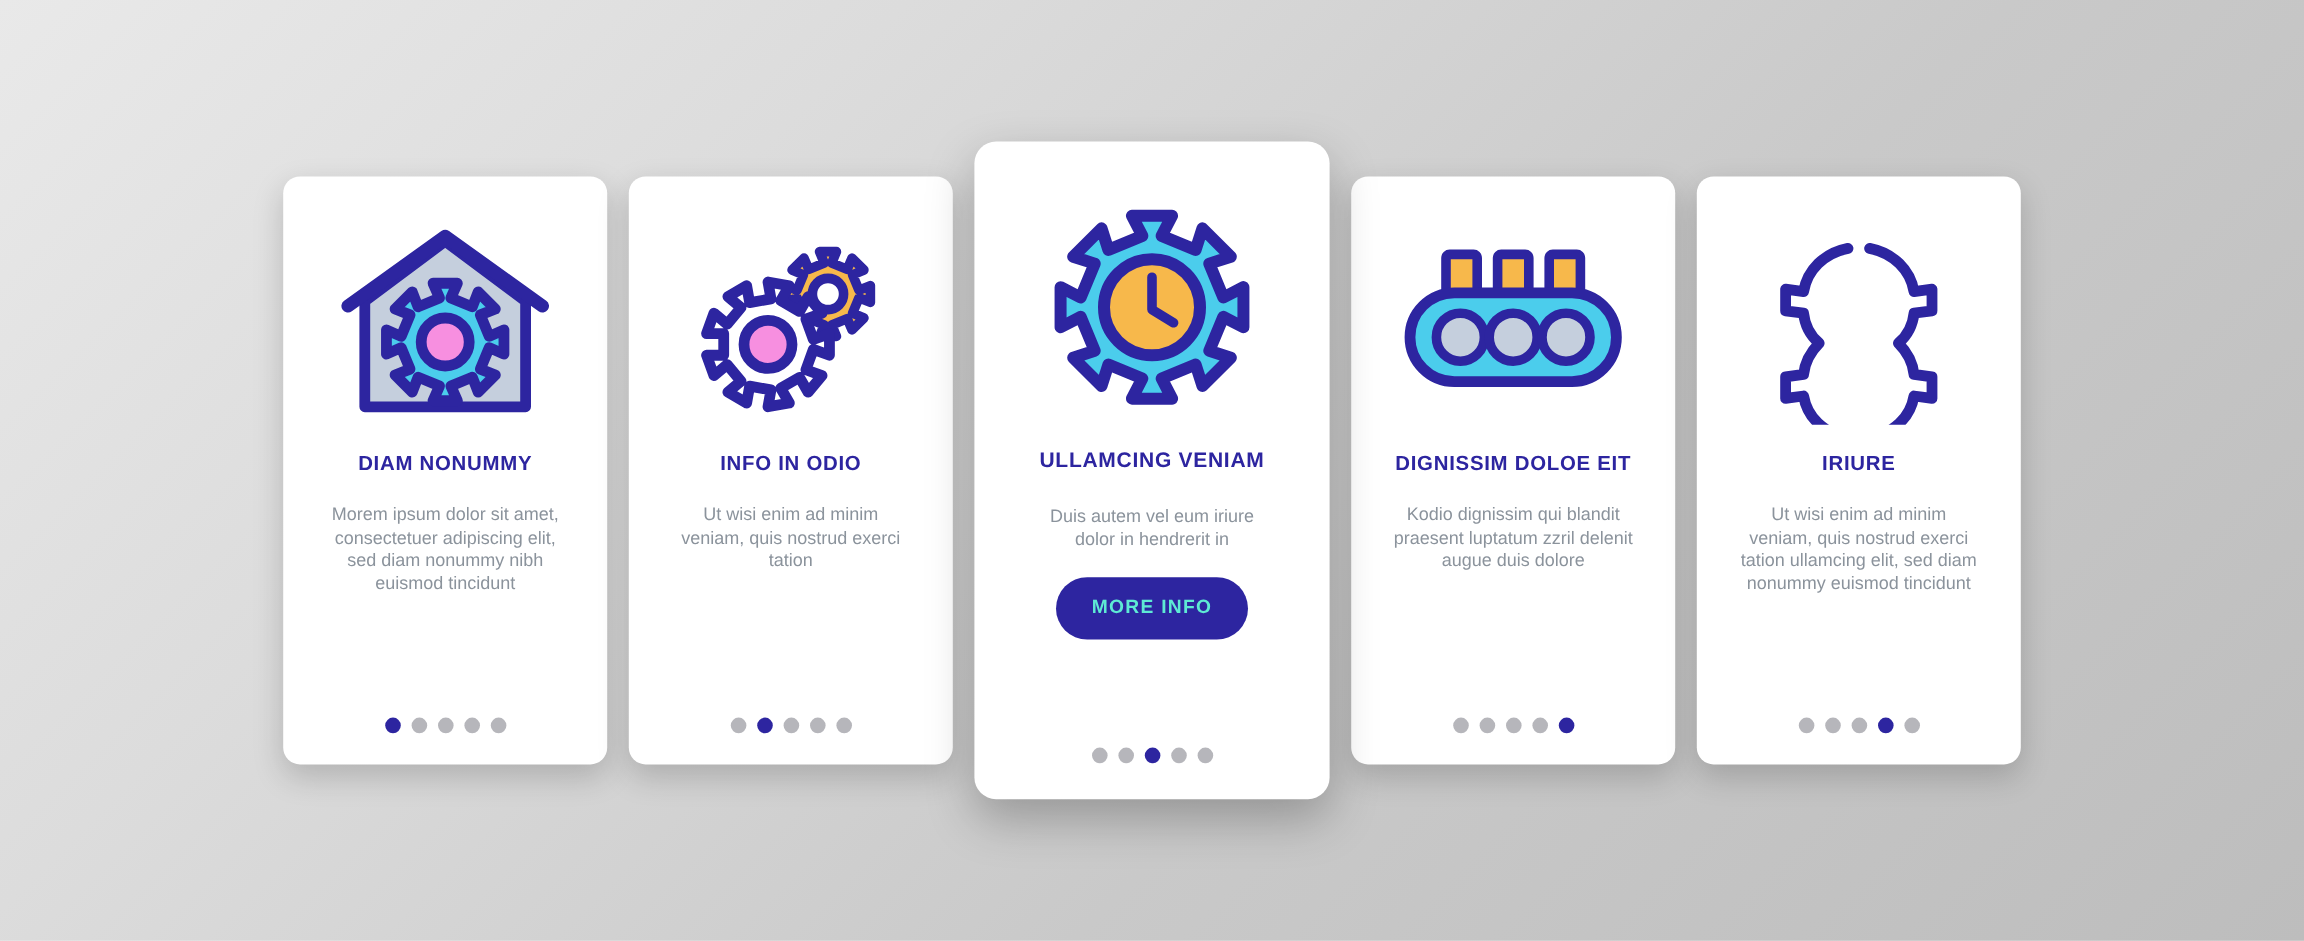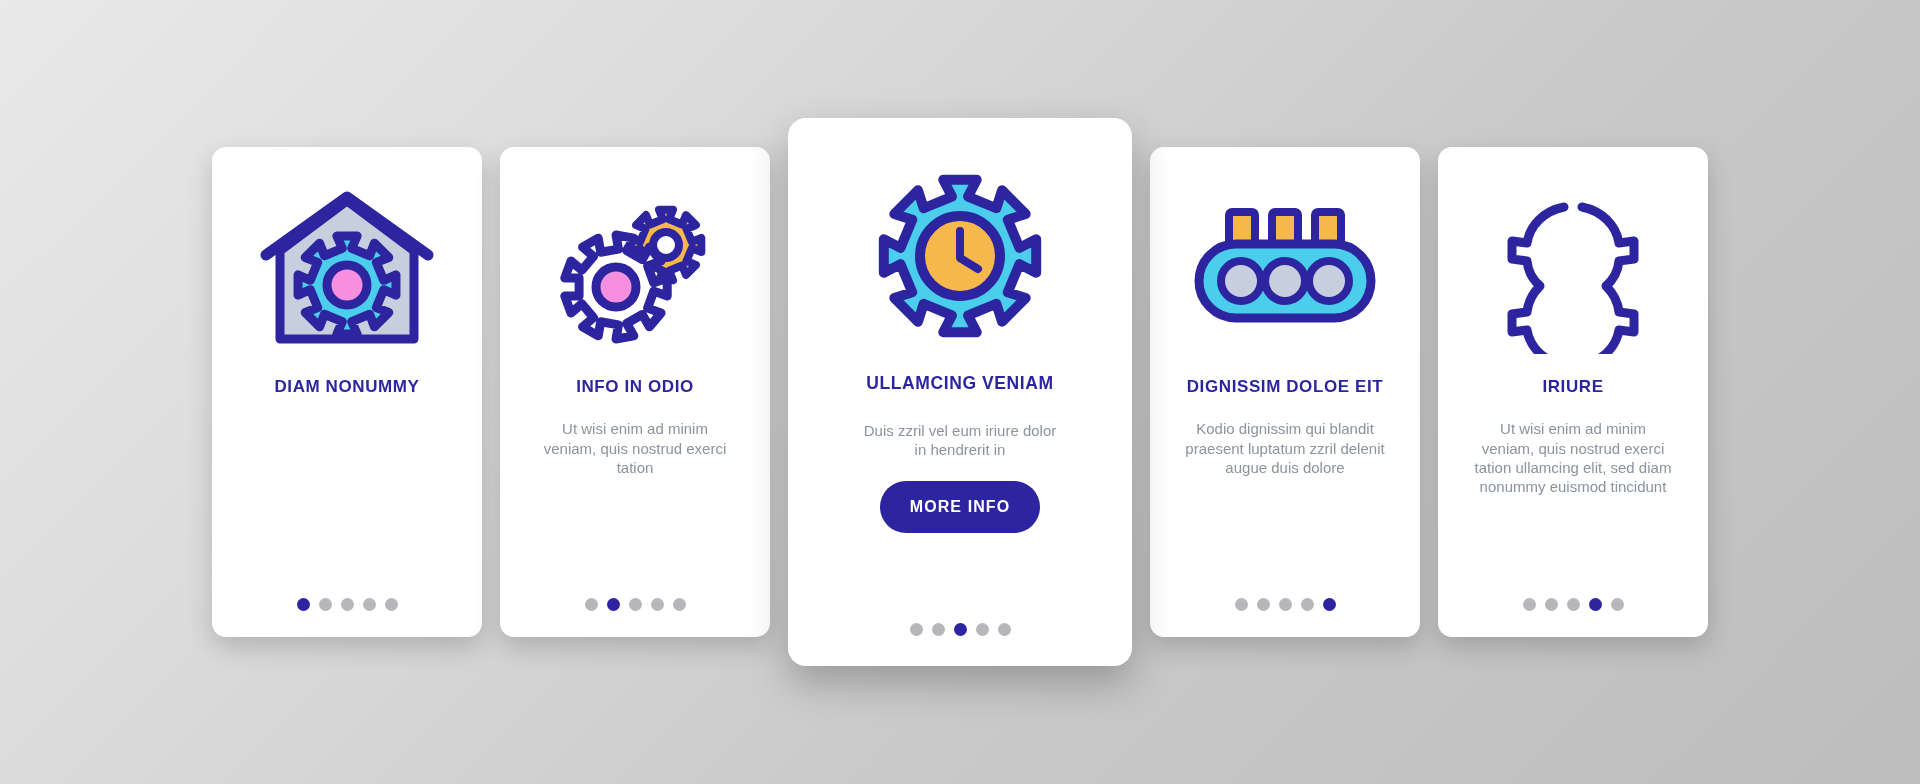--- a/index.html
+++ b/index.html
@@ -26,21 +26,21 @@
     background: #ffffff;
     border-radius: 14px;
     box-shadow: 0 10px 26px rgba(0,0,0,0.18);
     display: flex;
     flex-direction: column;
     align-items: center;
     position: relative;
     flex: 0 0 auto;
   }
   .card.featured {
-    width: 344px;
+    width: 296px;
     height: 548px;
     border-radius: 18px;
     box-shadow: 0 16px 40px rgba(0,0,0,0.26);
     z-index: 5;
   }
   .icon-wrap {
     height: 230px;
     width: 100%;
     display: flex;
     align-items: center;
@@ -66,21 +66,21 @@
     color: #8b939c;
     text-align: center;
     padding: 0 22px;
     max-width: 245px;
   }
   .card.featured .card-body { margin-top: 27px; }
   .spacer { flex: 1 1 auto; }
   .more-info {
     margin-top: 22px;
     background: #2d25a0;
-    color: #ffffff;
+    color: #5eead4;
     font-size: 16px;
     font-weight: bold;
     letter-spacing: 1.1px;
     border: none;
     border-radius: 26px;
     padding: 17px 30px;
     cursor: pointer;
     font-family: "Liberation Sans", sans-serif;
   }
   .dots {
@@ -105,20 +105,21 @@
     <div class="card">
       <div class="icon-wrap">
     <svg width="190" height="165" viewBox="0 0 190 165">
       <path d="M28 62 L95 12 L162 62 L162 150 L28 150 Z" fill="#c5cfdd" stroke="#2d25a0" stroke-width="9" stroke-linejoin="round"></path>
       <path d="M14 66 L95 8 L176 66" fill="none" stroke="#2d25a0" stroke-width="11" stroke-linecap="round" stroke-linejoin="round"></path>
       <path d="M131.70,91.29 L143.96,85.86 L143.96,106.14 L131.70,100.71 L124.28,118.62 L136.79,123.45 L122.45,137.79 L117.62,125.28 L99.71,132.70 L105.14,144.96 L84.86,144.96 L90.29,132.70 L72.38,125.28 L67.55,137.79 L53.21,123.45 L65.72,118.62 L58.30,100.71 L46.04,106.14 L46.04,85.86 L58.30,91.29 L65.72,73.38 L53.21,68.55 L67.55,54.21 L72.38,66.72 L90.29,59.30 L84.86,47.04 L105.14,47.04 L99.71,59.30 L117.62,66.72 L122.45,54.21 L136.79,68.55 L124.28,73.38 Z" fill="#4bcdec" stroke="#2d25a0" stroke-width="9" stroke-linejoin="round"></path>
       <circle cx="95" cy="96" r="20" fill="#f78fe0" stroke="#2d25a0" stroke-width="9"></circle>
     </svg>
       </div>
       <div class="card-title">DIAM NONUMMY</div>
+      <div class="card-body">Morem ipsum dolor sit amet, consectetuer adipiscing elit, sed diam nonummy nibh euismod tincidunt</div>
       <div class="spacer"></div>
       <div class="dots">
         <span class="dot active"></span>
         <span class="dot"></span>
         <span class="dot"></span>
         <span class="dot"></span>
         <span class="dot"></span>
       </div>
     </div>
     <div class="card">
@@ -143,21 +144,21 @@
     </div>
     <div class="card featured">
       <div class="icon-wrap">
     <svg width="190" height="175" viewBox="0 0 190 175">
       <path d="M154.45,78.93 L171.19,70.28 L171.19,103.72 L154.45,95.07 L142.75,123.33 L160.69,129.05 L137.05,152.69 L131.33,134.75 L103.07,146.45 L111.72,163.19 L78.28,163.19 L86.93,146.45 L58.67,134.75 L52.95,152.69 L29.31,129.05 L47.25,123.33 L35.55,95.07 L18.81,103.72 L18.81,70.28 L35.55,78.93 L47.25,50.67 L29.31,44.95 L52.95,21.31 L58.67,39.25 L86.93,27.55 L78.28,10.81 L111.72,10.81 L103.07,27.55 L131.33,39.25 L137.05,21.31 L160.69,44.95 L142.75,50.67 Z" fill="#4bcdec" stroke="#2d25a0" stroke-width="10" stroke-linejoin="round"></path>
       <circle cx="95" cy="87" r="40" fill="#f7b84b" stroke="#2d25a0" stroke-width="10"></circle>
       <path d="M95 62 L95 89 L113 100" fill="none" stroke="#2d25a0" stroke-width="8" stroke-linecap="round" stroke-linejoin="round"></path>
     </svg>
       </div>
       <div class="card-title">ULLAMCING VENIAM</div>
-      <div class="card-body">Duis zzril vel eum iriure dolor in hendrerit in</div>
+      <div class="card-body">Duis autem vel eum iriure dolor in hendrerit in</div>
       <button class="more-info">MORE INFO</button>
       <div class="spacer"></div>
       <div class="dots">
         <span class="dot"></span>
         <span class="dot"></span>
         <span class="dot active"></span>
         <span class="dot"></span>
         <span class="dot"></span>
       </div>
     </div>

